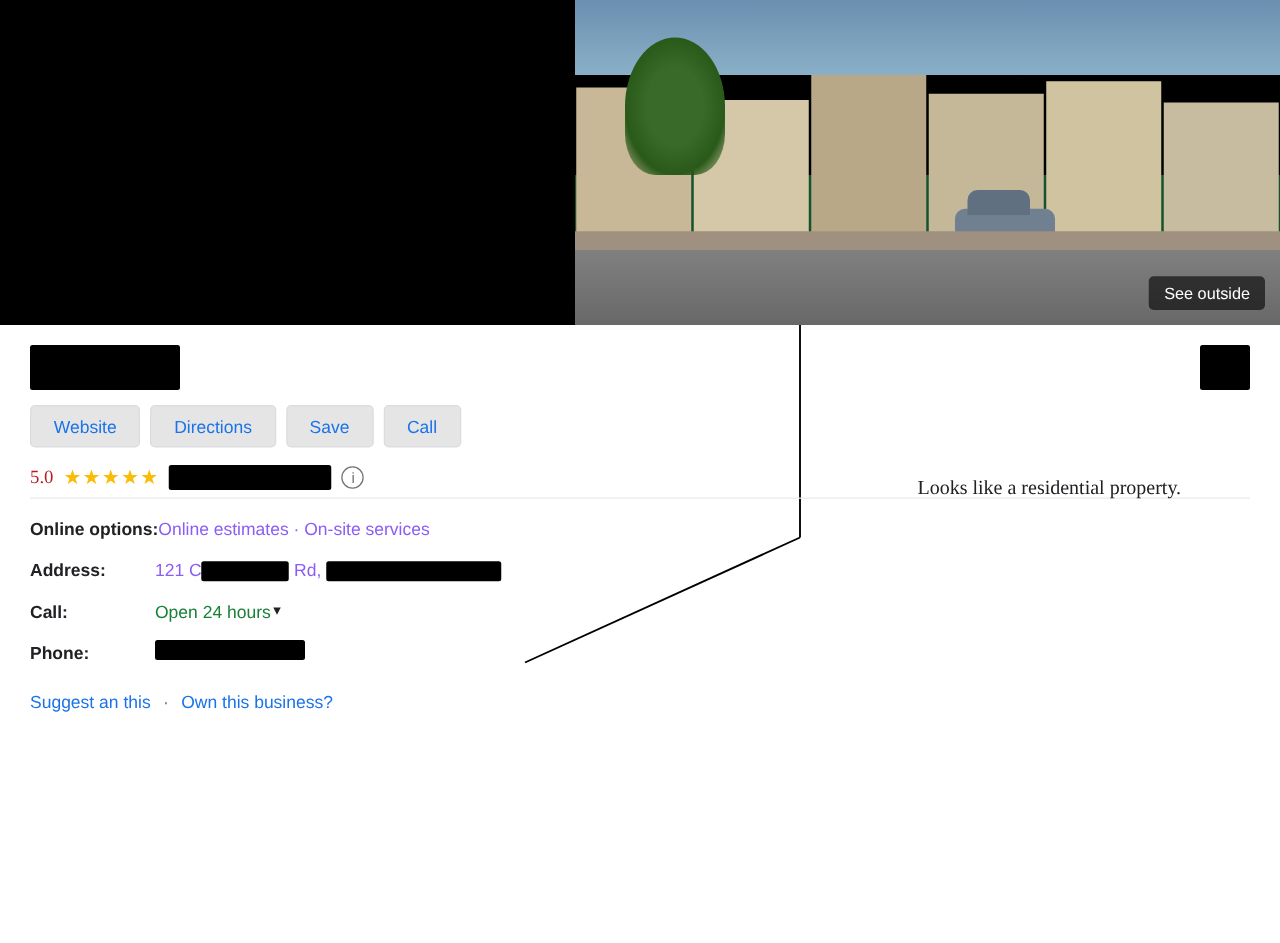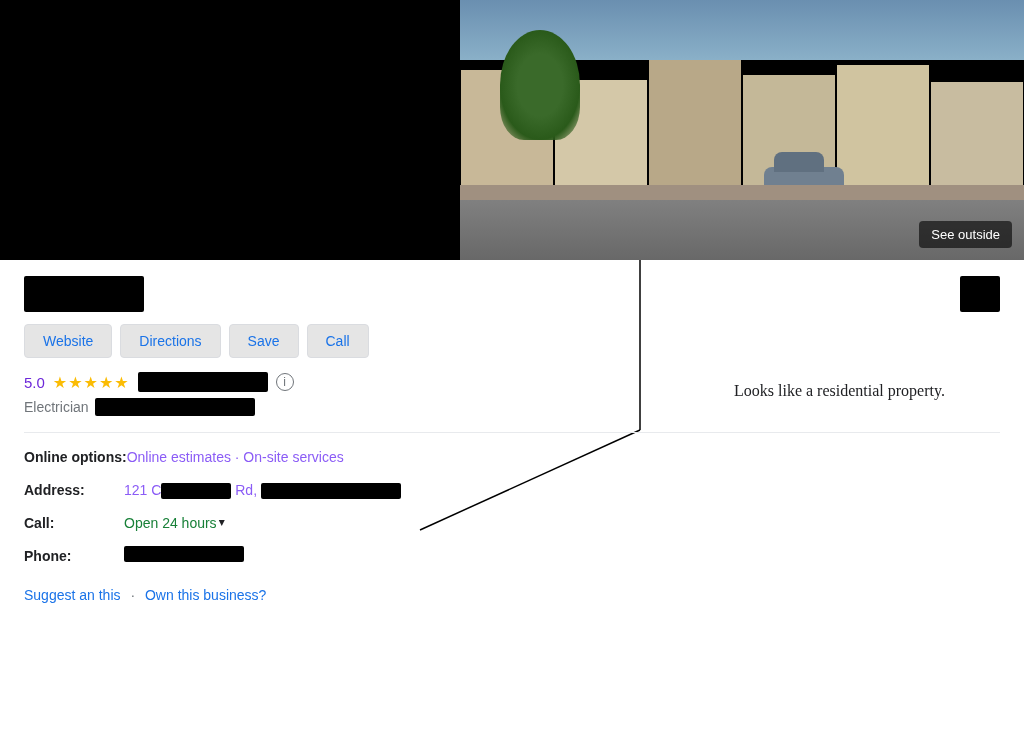--- a/index.html
+++ b/index.html
@@ -24,21 +24,21 @@
       width: 460px;
       height: 260px;
       background: #000;
     }
 
     .street-view-container {
       width: 564px;
       height: 260px;
       position: relative;
       overflow: hidden;
-      background: #000000;
+      background: #14532d;
     }
 
     
     .street-sky {
       position: absolute;
       top: 0; left: 0; right: 0;
       height: 60px;
       background: linear-gradient(to bottom, #6a8fb0, #8ab0c8);
     }
 
@@ -181,21 +181,22 @@
     .rating-row {
       display: flex;
       align-items: center;
       gap: 8px;
       margin-bottom: 6px;
     }
 
     .rating-number {
       font-size: 15px;
       font-weight: 500;
-      color: #6d28d9;
+      color: #b91c1c;
+      font-family: Liberation Serif, serif;
     }
 
     .stars {
       color: #fbbc04;
       font-size: 16px;
       letter-spacing: 1px;
     }
 
     .rating-count-redact {
       width: 130px;
@@ -374,24 +375,20 @@
     <button class="action-btn">Call</button>
   </div>
 
   <div class="rating-row">
     <span class="rating-number">5.0</span>
     <span class="stars">★★★★★</span>
     <span class="black-redact rating-count-redact"></span>
     <span class="info-icon">i</span>
   </div>
 
-  <div class="category-row">
-    <span>Electrician</span>
-    <span class="black-redact category-redact"></span>
-  </div>
 
   <div class="details-section">
 
     <div class="detail-row">
       <span class="detail-label">Online options:</span>
       <span class="detail-value">Online estimates · On-site services</span>
     </div>
 
     <div class="detail-row">
       <span class="detail-label">Address:</span>

